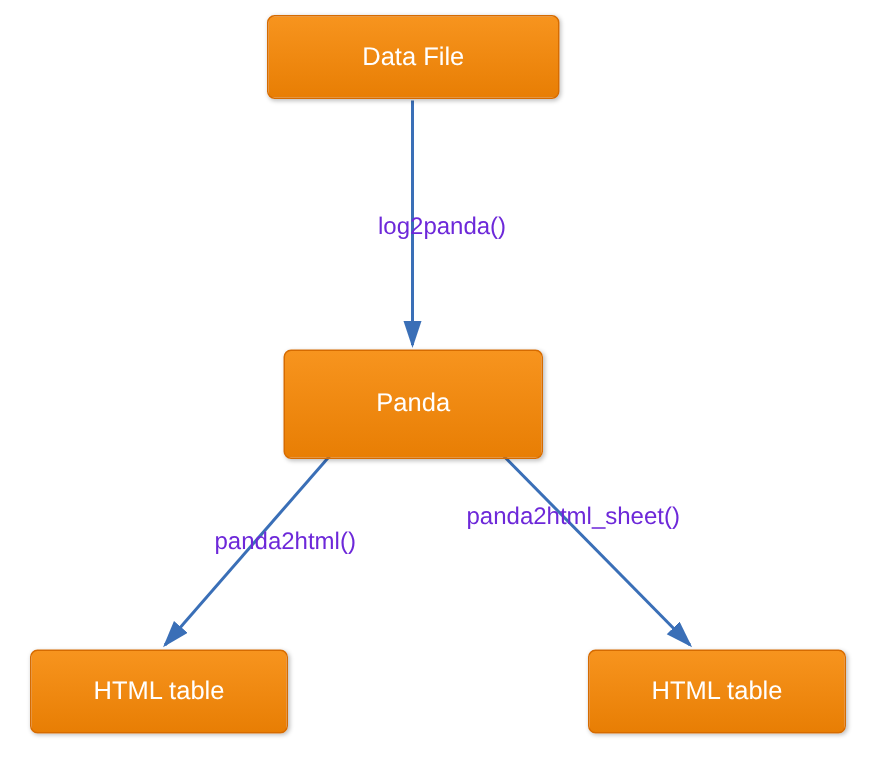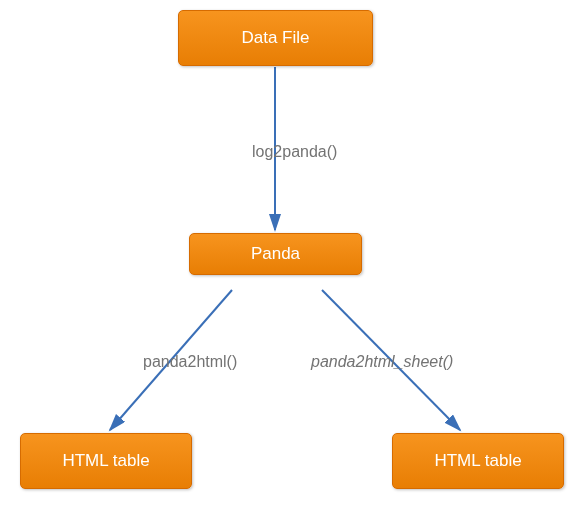--- a/index.html
+++ b/index.html
@@ -22,21 +22,21 @@
       justify-content: center;
       align-items: center;
       font-size: 17px;
       line-height: 1.35;
       box-shadow: 1px 1px 3px rgba(0,0,0,0.25);
       padding: 6px 10px;
     }
     .edge-label {
       position: absolute;
       font-size: 16px;
-      color: #737373;
+      color: #6d28d9;
       background: transparent;
       white-space: nowrap;
     }
     svg.arrows {
       position: absolute;
       left: 0; top: 0;
       width: 587px; height: 518px;
       pointer-events: none;
     }
     .arrow-line {
@@ -61,27 +61,27 @@
   <line class="arrow-line" x1="232" y1="290" x2="110" y2="430" marker-end="url(#ah)"></line>
   <line class="arrow-line" x1="322" y1="290" x2="460" y2="430" marker-end="url(#ah)"></line>
 </svg>
 
 <div class="node" style="left:178px; top:10px; width:195px; height:56px;">
   <span>Data File</span>
 </div>
 
 <div class="edge-label" style="left:252px; top:143px;">log2panda()</div>
 
-<div class="node" style="left:189px; top:233px; width:173px; height:42px;">
+<div class="node" style="left:189px; top:233px; width:173px; height:73px;">
   <span>Panda</span>
 </div>
 
 <div class="edge-label" style="left:143px; top:353px;">panda2html()</div>
 
-<div class="edge-label" style="left:311px; top:353px;font-style:italic;">panda2html_sheet()</div>
+<div class="edge-label" style="left:311px; top:336px;">panda2html_sheet()</div>
 
 <div class="node" style="left:20px; top:433px; width:172px; height:56px;">
   <span>HTML table</span>
 </div>
 
 <div class="node" style="left:392px; top:433px; width:172px; height:56px;">
   <span>HTML table</span>
 </div>
 
 </body></html>

